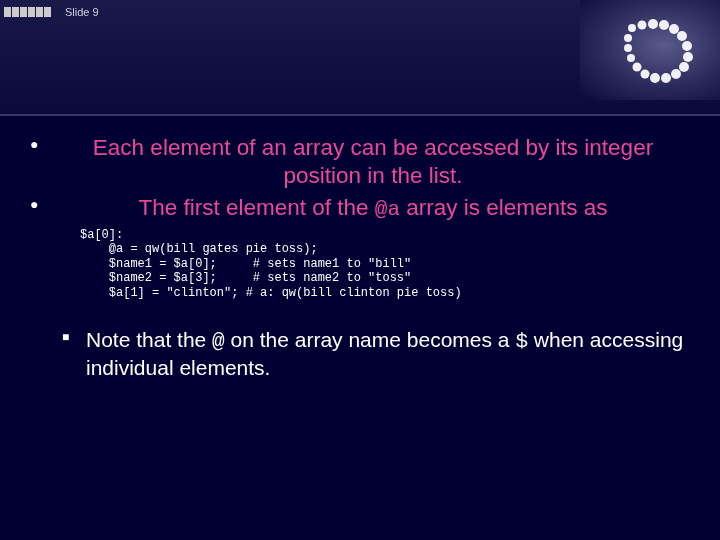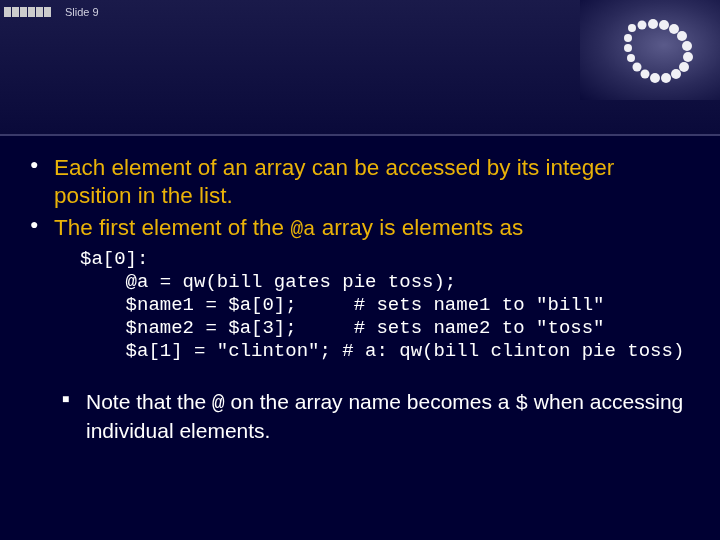--- a/index.html
+++ b/index.html
@@ -8,21 +8,21 @@
     height: 540px;
     background: #000033;
     color: #ffffff;
     font-family: Arial, Helvetica, sans-serif;
     overflow: hidden;
     position: relative;
   }
   .header-band {
     position: relative;
     width: 100%;
-    height: 136px;
+    height: 116px;
     background: linear-gradient(to bottom, #1a1a4a 0%, #0a0a3a 100%);
     border-bottom: 2px solid #3a3a6a;
   }
   .logo-bar {
     position: absolute;
     top: 6px;
     left: 4px;
     display: flex;
     align-items: center;
     gap: 8px;
@@ -73,37 +73,38 @@
   }
   .bullet-list {
     list-style: none;
   }
   .bullet-list > li {
     position: relative;
     padding-left: 26px;
     font-size: 22.5px;
     line-height: 1.25;
     margin-bottom: 4px;
-    color: #eab308;
+    color: #ec4899;
+    text-align: center;
   }
   .bullet-list > li::before {
     content: "●";
     position: absolute;
     left: 2px;
     top: 2px;
     font-size: 14px;
     color: #ffffff;
   }
   .mono {
     font-family: "Courier New", Courier, monospace;
     font-size: 21px;
   }
   .code-block {
     font-family: "Courier New", Courier, monospace;
-    font-size: 19px;
+    font-size: 12px;
     line-height: 1.22;
     white-space: pre;
     color: #ffffff;
     margin-left: 52px;
     margin-top: 2px;
   }
   .sub-list {
     list-style: none;
     margin-top: 26px;
     margin-left: 34px;

